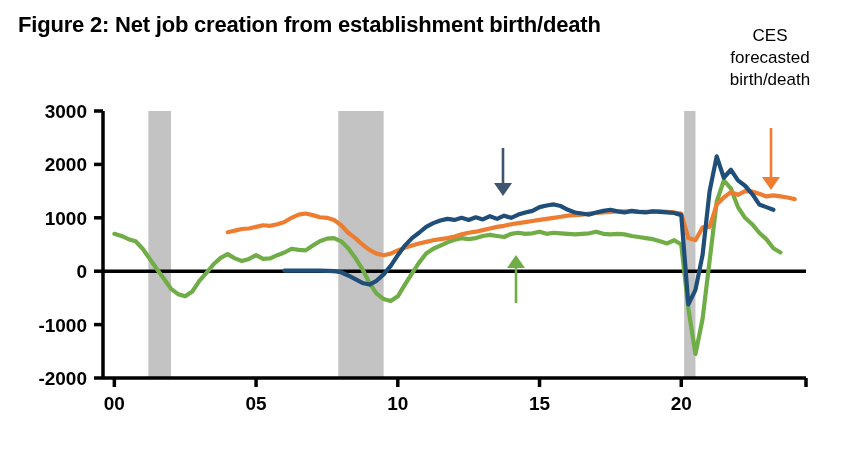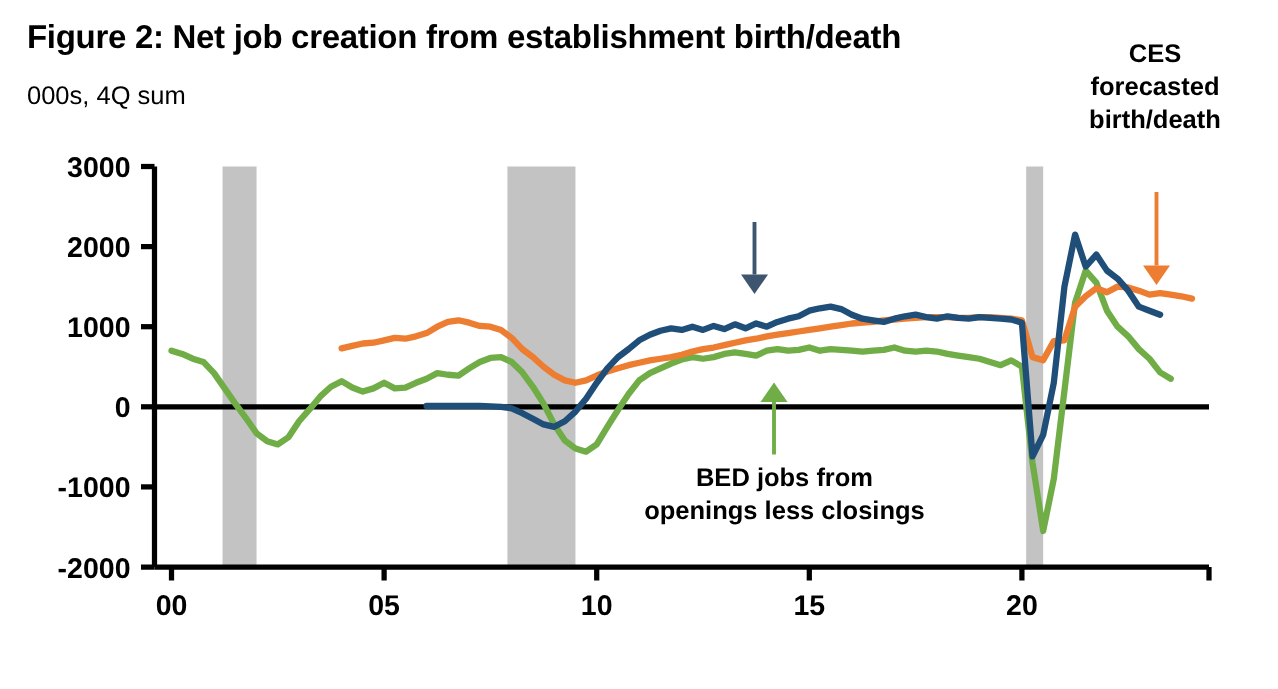--- a/index.html
+++ b/index.html
@@ -42,21 +42,21 @@
     position: absolute;
     left: 18px;
     top: 424px;
     font-size: 17px;
     font-weight: normal;
     white-space: nowrap;
   }
   .annot {
     position: absolute;
     font-size: 17px;
-    font-weight: bold;
+    font-weight: normal;
     line-height: 1.28;
     text-align: center;
     white-space: pre-line;
   }
   #annot-actual {
     left: 348px;
     top: 76px;
     width: 310px;
   }
   #annot-ces {
@@ -82,27 +82,24 @@
   }
   .ylabel { text-anchor: end; }
   .xlabel { text-anchor: middle; }
 </style>
 </head>
 <body>
 
 <div id="figure">
 
   <div class="title">Figure 2: Net job creation from establishment birth/death</div>
-  <div class="subtitle">000s, 4Q sum</div>
 
   <div class="annot" id="annot-ces">CES
 forecasted
 birth/death</div>
-  <div class="annot" id="annot-bed">BED jobs from
-openings less closings</div>
 
   <svg class="plot" id="plot-svg" width="852" height="459">
     <g id="recession-bands">
         <rect x="148.35483870968096" y="111" width="22.67741935483724" height="267" fill="#C3C3C3"></rect>
         <rect x="338.278225806455" y="111" width="45.35483870967454" height="267" fill="#C3C3C3"></rect>
         <rect x="684.1088709677376" y="111" width="11.338709677421889" height="267" fill="#C3C3C3"></rect>
       </g>
     <g id="axis-group">
         <line x1="103" y1="111" x2="103" y2="378" stroke="#000000" stroke-width="3.5" stroke-linecap="butt"></line>
         <line x1="103" y1="378" x2="806" y2="378" stroke="#000000" stroke-width="3.5" stroke-linecap="butt"></line>

